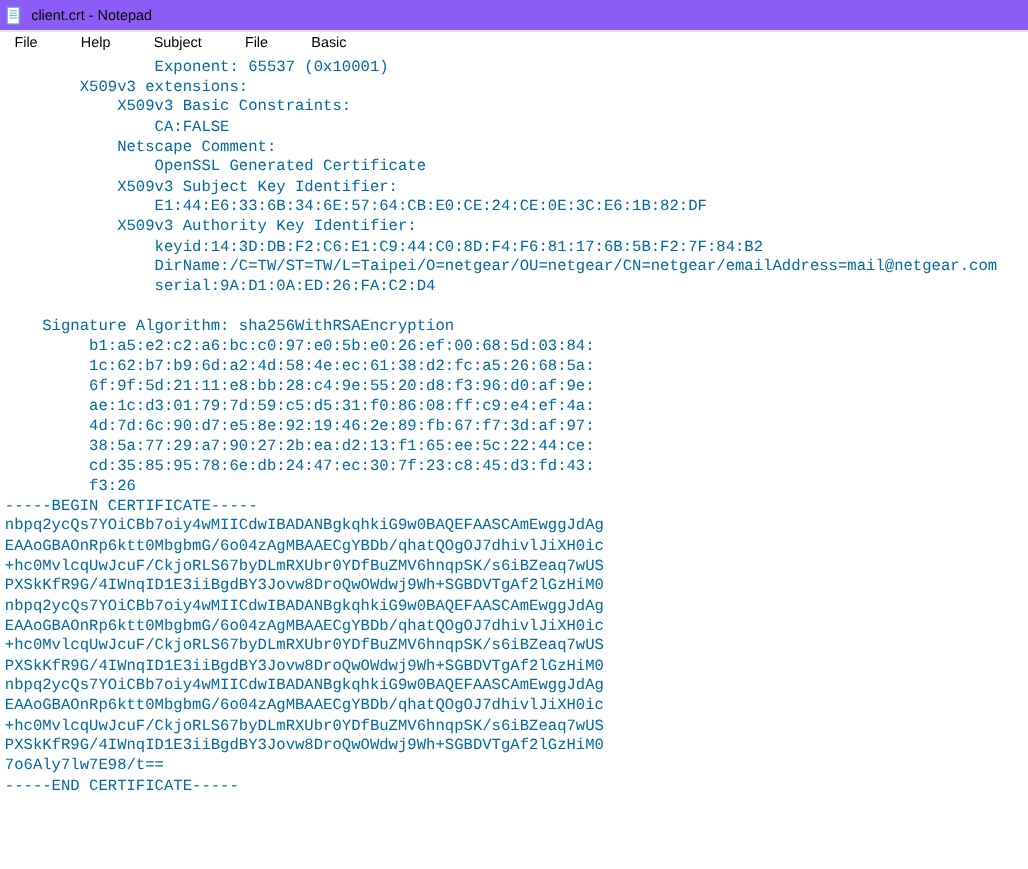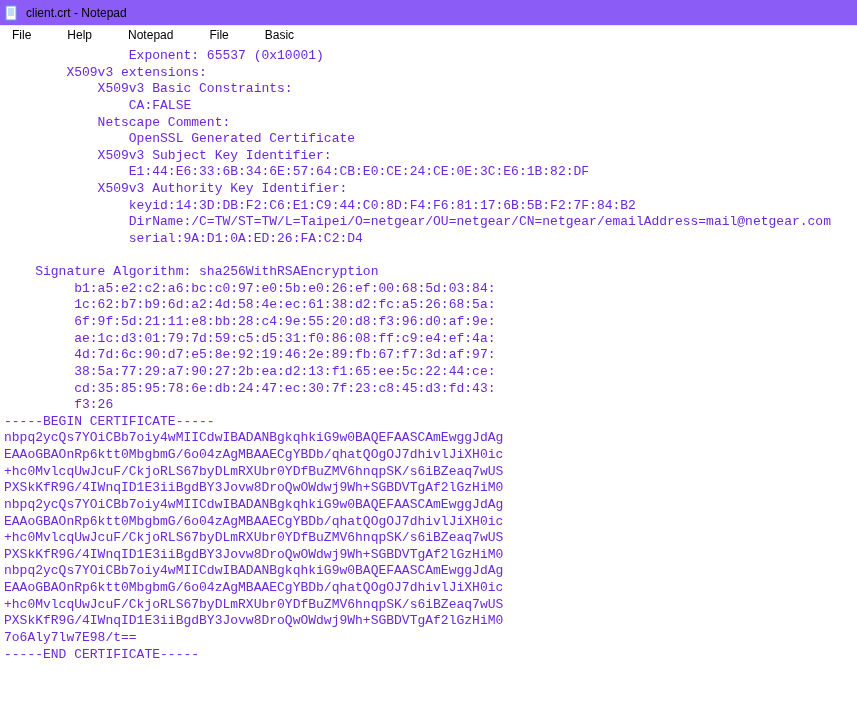--- a/index.html
+++ b/index.html
@@ -2,42 +2,42 @@
 <html><head>
   <meta charset="utf-8">
   <style>
     * { margin: 0; padding: 0; box-sizing: border-box; }
     body { font-family: "Segoe UI", Tahoma, sans-serif; font-size: 12px; background: #fff; width: 857px; }
     .titlebar { height: 26px; display: flex; align-items: center; padding: 0 4px; background: #8b5cf6; border-bottom: 1px solid #e8e8e8; }
     .titlebar .icon { width: 16px; height: 16px; margin-right: 6px; display: inline-flex; align-items: center; justify-content: center; }
     .titlebar .title { font-size: 12px; color: #000; }
     .menubar { height: 20px; display: flex; align-items: center; padding: 2px 4px 4px 4px; gap: 20px; }
     .menubar .menu-item { padding: 2px 8px; font-size: 12px; cursor: default; }
-    .content { font-family: Consolas, "Courier New", monospace; font-size: 13px; line-height: 1.28; white-space: pre; padding: 2px 4px; color: #6d28d9; overflow: hidden; }
+    .content { font-family: Consolas, "Courier New", monospace; font-size: 13px; line-height: 1.28; white-space: pre; padding: 2px 4px; color: #0369a1; overflow: hidden; }
   </style>
 </head>
 <body>
 
 <div class="titlebar">
   <span class="icon">
     <svg width="16" height="16" viewBox="0 0 16 16">
       <rect x="2" y="1" width="10" height="14" fill="#fff" stroke="#6aa3d8" stroke-width="1"></rect>
       <line x1="4" y1="4" x2="10" y2="4" stroke="#6aa3d8" stroke-width="0.8"></line>
       <line x1="4" y1="6" x2="10" y2="6" stroke="#6aa3d8" stroke-width="0.8"></line>
       <line x1="4" y1="8" x2="10" y2="8" stroke="#6aa3d8" stroke-width="0.8"></line>
       <line x1="4" y1="10" x2="10" y2="10" stroke="#6aa3d8" stroke-width="0.8"></line>
     </svg>
   </span>
   <span class="title">client.crt - Notepad</span>
 </div>
 
 <div class="menubar">
   <span class="menu-item">File</span>
   <span class="menu-item">Help</span>
-  <span class="menu-item">Notepad</span>
+  <span class="menu-item">Subject</span>
   <span class="menu-item">File</span>
   <span class="menu-item">Basic</span>
 </div>
 
 <pre class="content">                Exponent: 65537 (0x10001)
         X509v3 extensions:
             X509v3 Basic Constraints:
                 CA:FALSE
             Netscape Comment:
                 OpenSSL Generated Certificate

